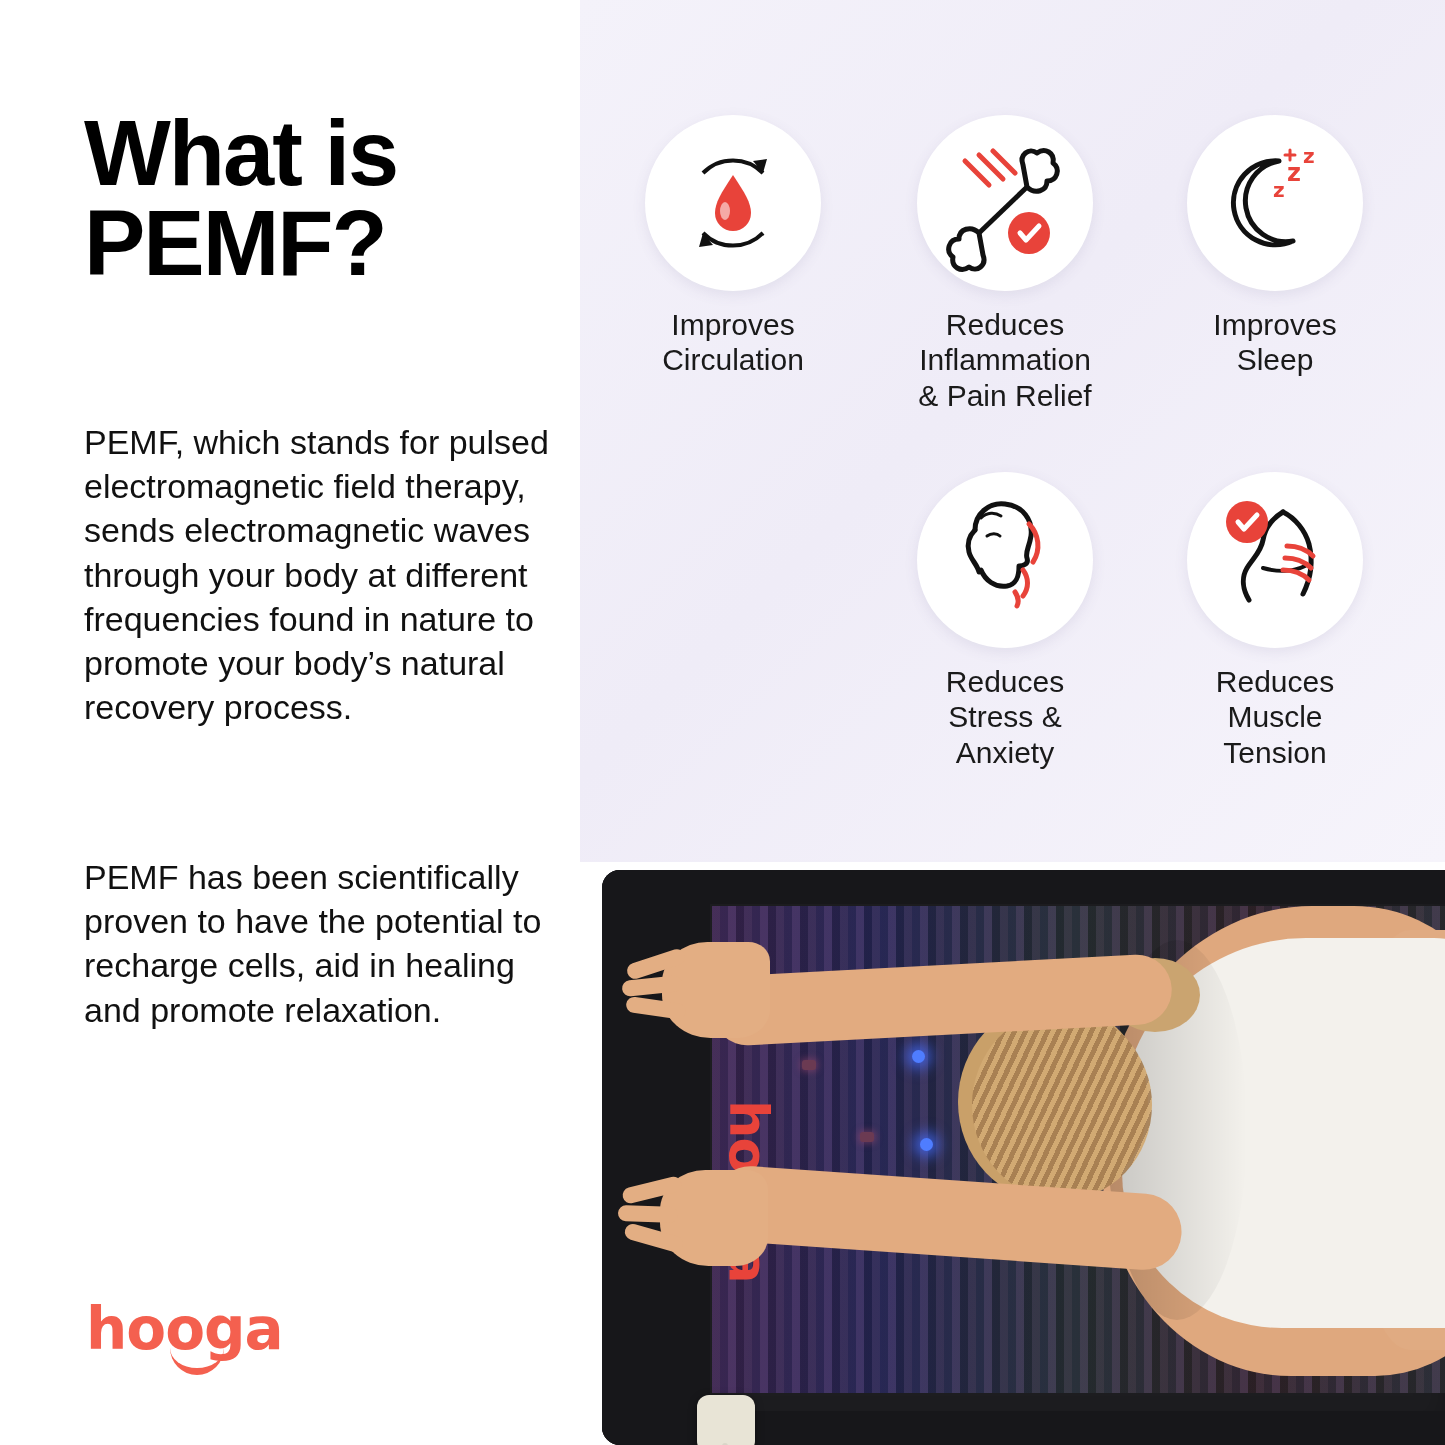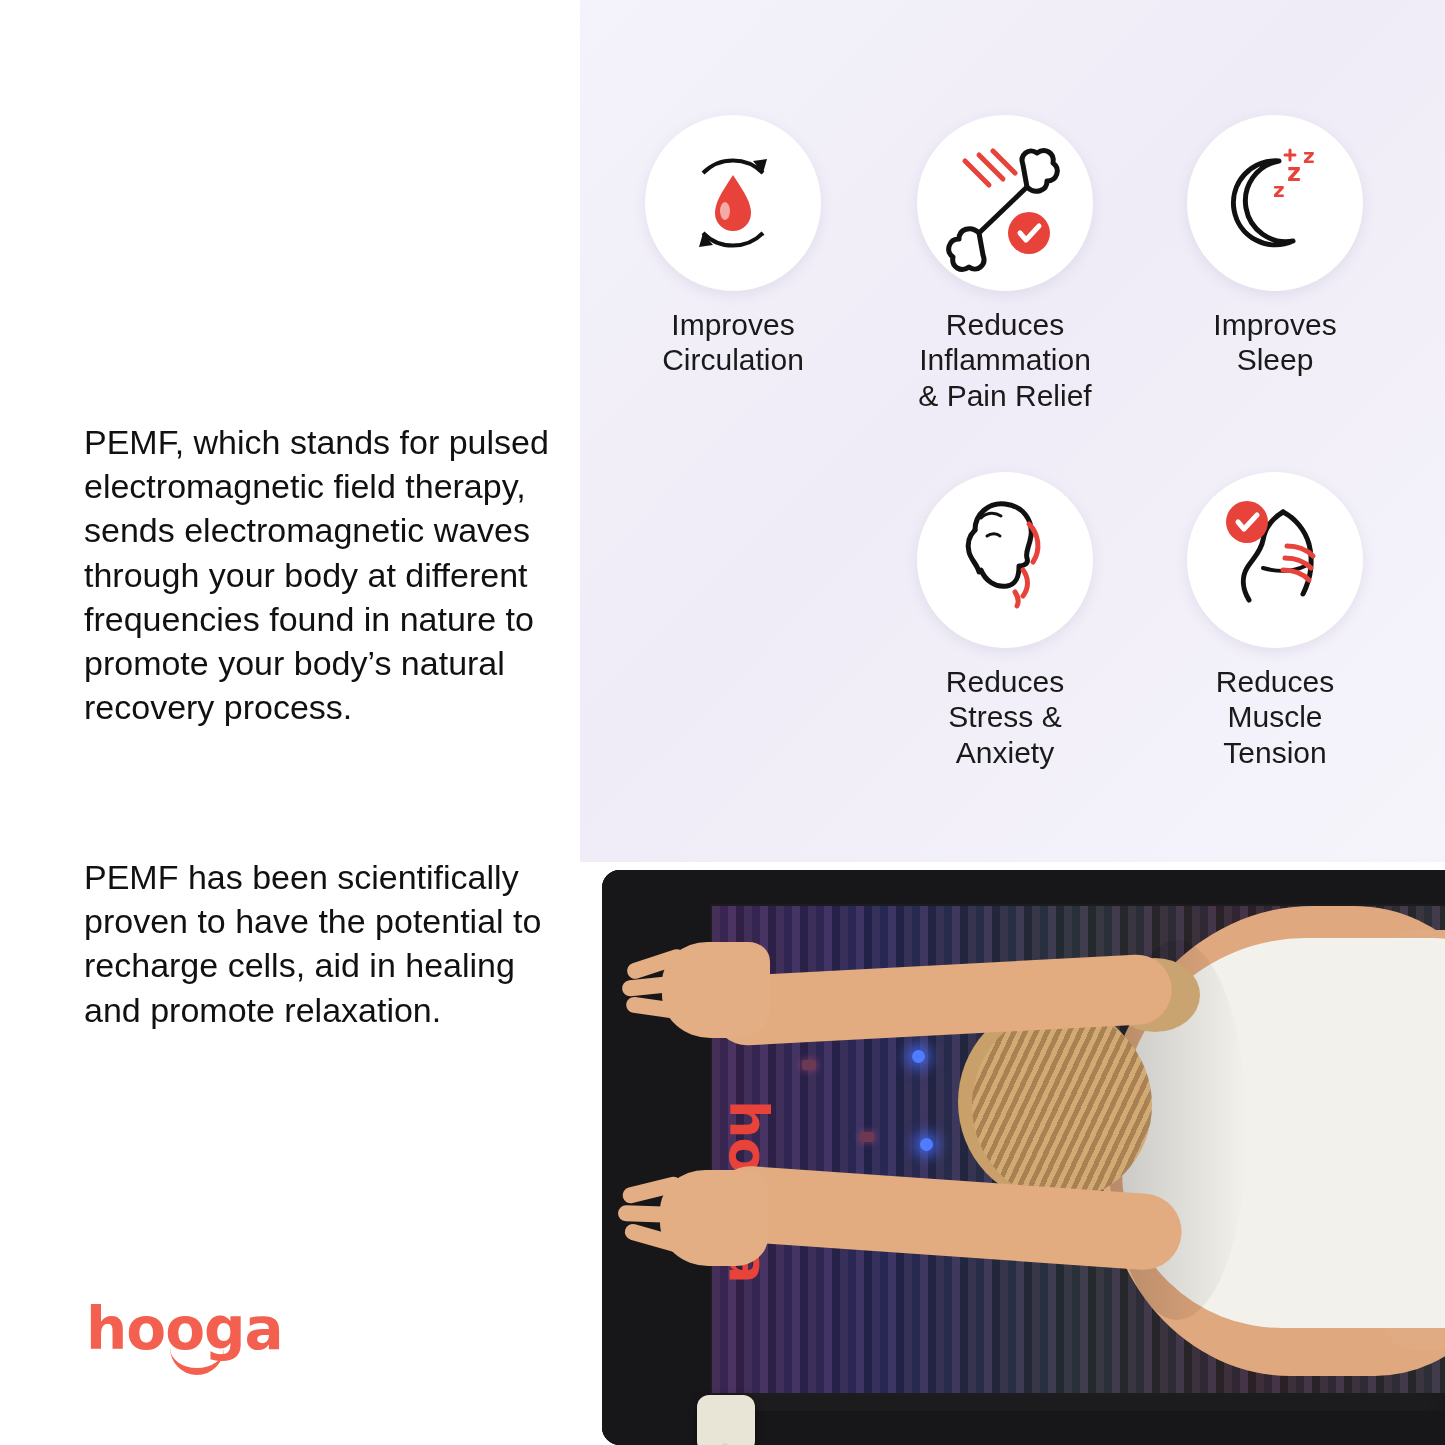--- a/index.html
+++ b/index.html
@@ -340,20 +340,21 @@
     background: #d9d5c8;
     border-radius: 3px;
   }
 </style>
 </head>
 <body>
 
 <div class="page">
 
   <div class="left-col">
+    <div class="headline">What is PEMF?</div>
     <div class="body-copy para2">PEMF has been scientifically proven to have the potential to recharge cells, aid in healing and promote relaxation.</div>
     <div class="body-copy para1">PEMF, which stands for pulsed electromagnetic field therapy, sends electromagnetic waves through your body at different frequencies found in nature to promote your body’s natural recovery process.</div>
 
     <div class="logo">
       <div class="logo-text">hooga</div>
       <div class="logo-smile"></div>
     </div>
   </div>
 
   <div class="right-panel">

